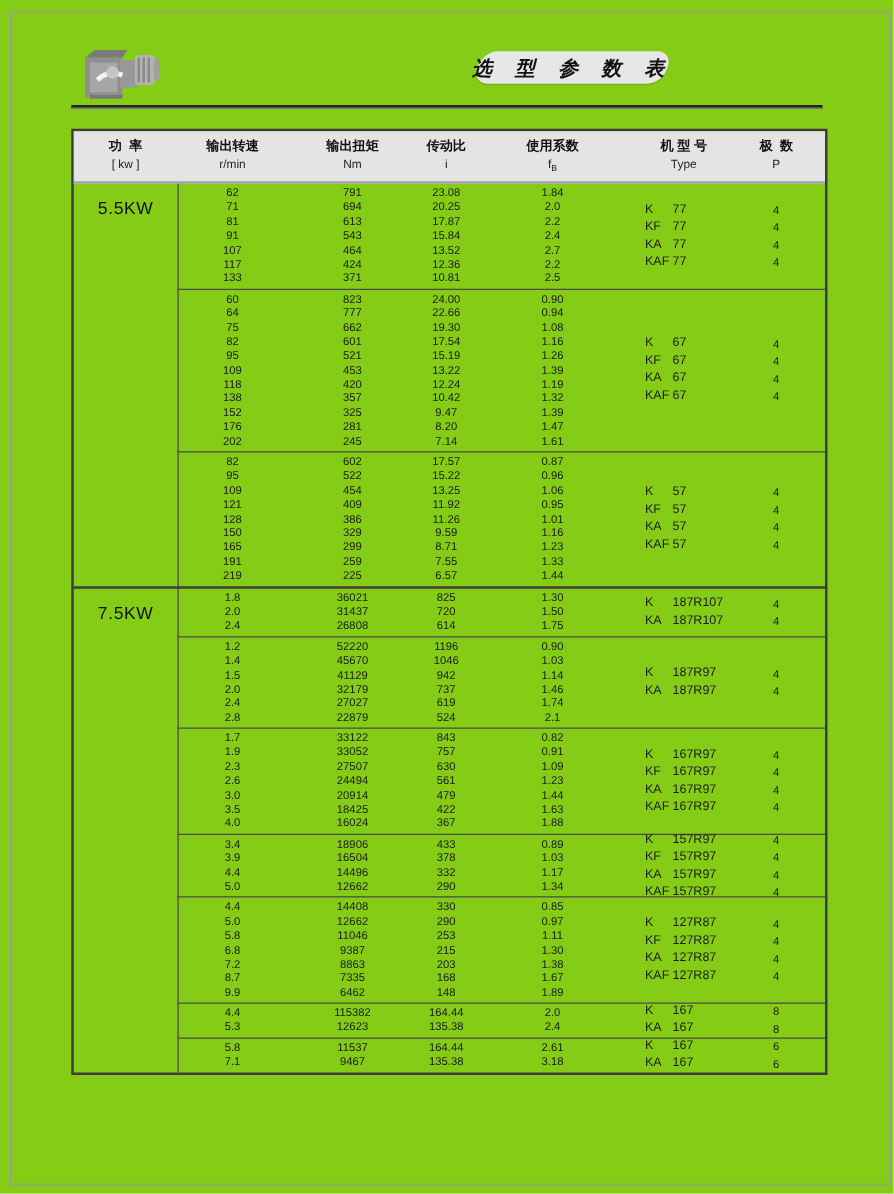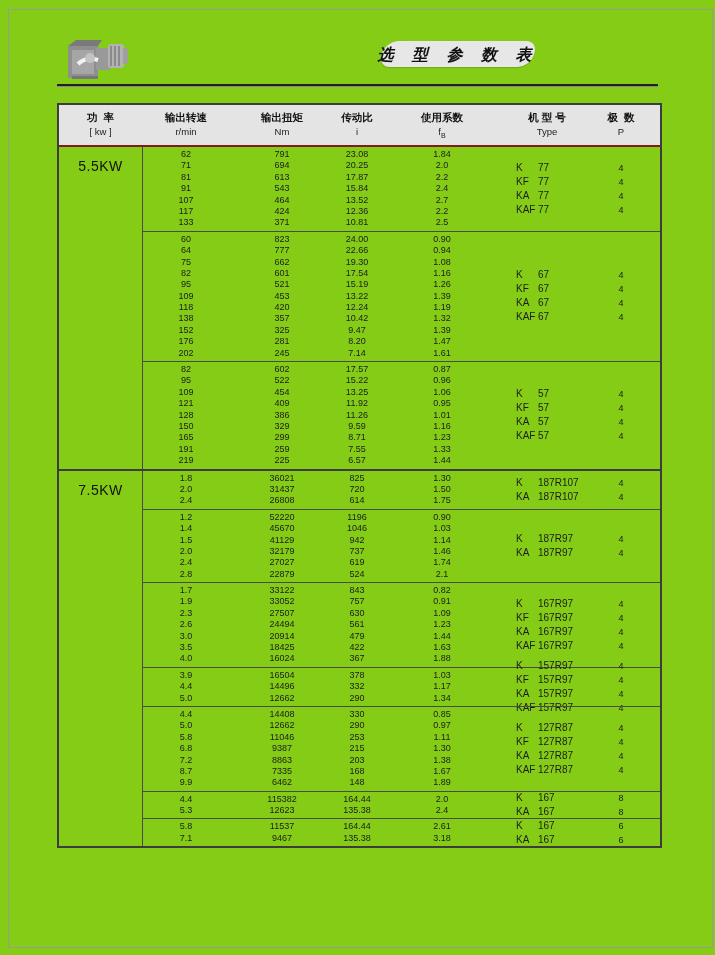--- a/index.html
+++ b/index.html
@@ -25,21 +25,21 @@
     color:#111; white-space:nowrap;
   }
   .header-rule { position:absolute; left:57px; top:84px; width:601px; height:2px; background:#222;
     border-bottom:1px solid #888; }
   
   .sel-table {
     position:absolute; left:57px; top:103px; width:601px;
     border:2px solid #3c3c3c;
   }
   .thead {
-    position:relative; height:40px; background:#e4e4e4; border-bottom:2px solid #7f1d1d;
+    position:relative; height:40px; background:#e4e4e4; border-bottom:2px solid #a3a3a3;
   }
   .hcell { position:absolute; top:5px; text-align:center; }
   .hcell .zh { display:block; font-size:10.5px; font-weight:bold; color:#111; line-height:15px; white-space:pre; }
   .hcell .unit { display:block; font-size:9.5px; color:#222; line-height:14px; }
   .hcell sub { font-size:7px; }
   .h-power  { left:0;    width:83px; }
   .h-speed  { left:92px;  width:70px; }
   .h-torque { left:188px; width:70px; }
   .h-ratio  { left:263px; width:70px; }
   .h-factor { left:348px; width:70px; }
@@ -474,20 +474,26 @@
             <div class="poles">
               <div class="pline">4</div>
               <div class="pline">4</div>
               <div class="pline">4</div>
               <div class="pline">4</div>
             </div>
           </div>
           <div class="block sep">
             <div class="rows">
               <div class="drow">
+                <span class="cell c-speed">3.4</span>
+                <span class="cell c-torque">18906</span>
+                <span class="cell c-ratio">433</span>
+                <span class="cell c-fb">0.89</span>
+              </div>
+              <div class="drow">
                 <span class="cell c-speed">3.9</span>
                 <span class="cell c-torque">16504</span>
                 <span class="cell c-ratio">378</span>
                 <span class="cell c-fb">1.03</span>
               </div>
               <div class="drow">
                 <span class="cell c-speed">4.4</span>
                 <span class="cell c-torque">14496</span>
                 <span class="cell c-ratio">332</span>
                 <span class="cell c-fb">1.17</span>

